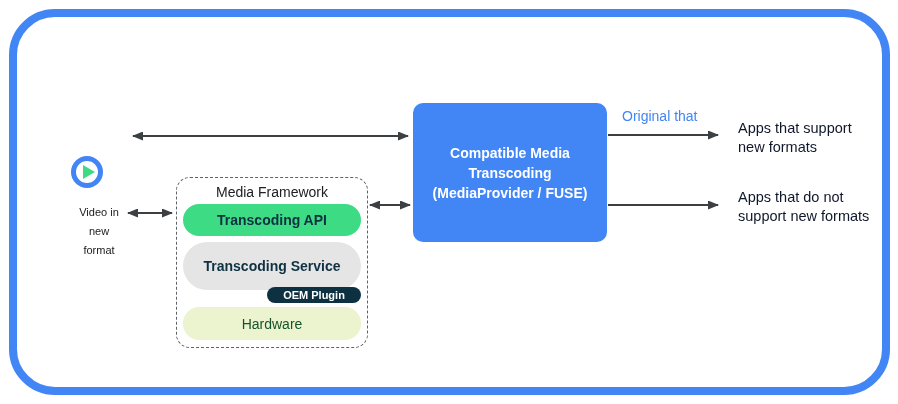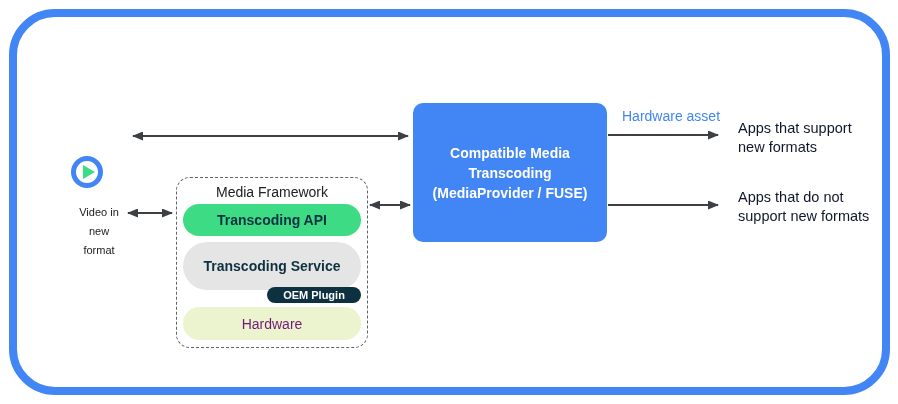--- a/index.html
+++ b/index.html
@@ -97,21 +97,21 @@
     border-radius: 9px;
     color: #ffffff;
     font-size: 11px;
   }
   .pill-hardware {
     left: 6px; top: 129px;
     width: 178px; height: 33px;
     background: #ECF4CF;
     border-radius: 16px;
     font-weight: normal;
-    color: #701a75;
+    color: #14532d;
   }
   
   .transcoding-box {
     position: absolute;
     left: 413px; top: 103px;
     width: 194px; height: 139px;
     background: #4285F4;
     border-radius: 10px;
     display: flex; align-items: center; justify-content: center;
     text-align: center;
@@ -174,20 +174,20 @@
     <div class="pill pill-api">Transcoding API</div>
     <div class="pill pill-service">Transcoding Service</div>
     <div class="pill pill-oem">OEM Plugin</div>
     <div class="pill pill-hardware">Hardware</div>
   </div>
 
   <div class="transcoding-box">Compatible Media
 Transcoding
 (MediaProvider / FUSE)</div>
 
-  <div class="asset-label original">Hardware asset</div>
+  <div class="asset-label original">Original that</div>
 
   <div class="apps-label support">Apps that support
 new formats</div>
   <div class="apps-label no-support">Apps that do not
 support new formats</div>
 
 </div>
 
 </body></html>

